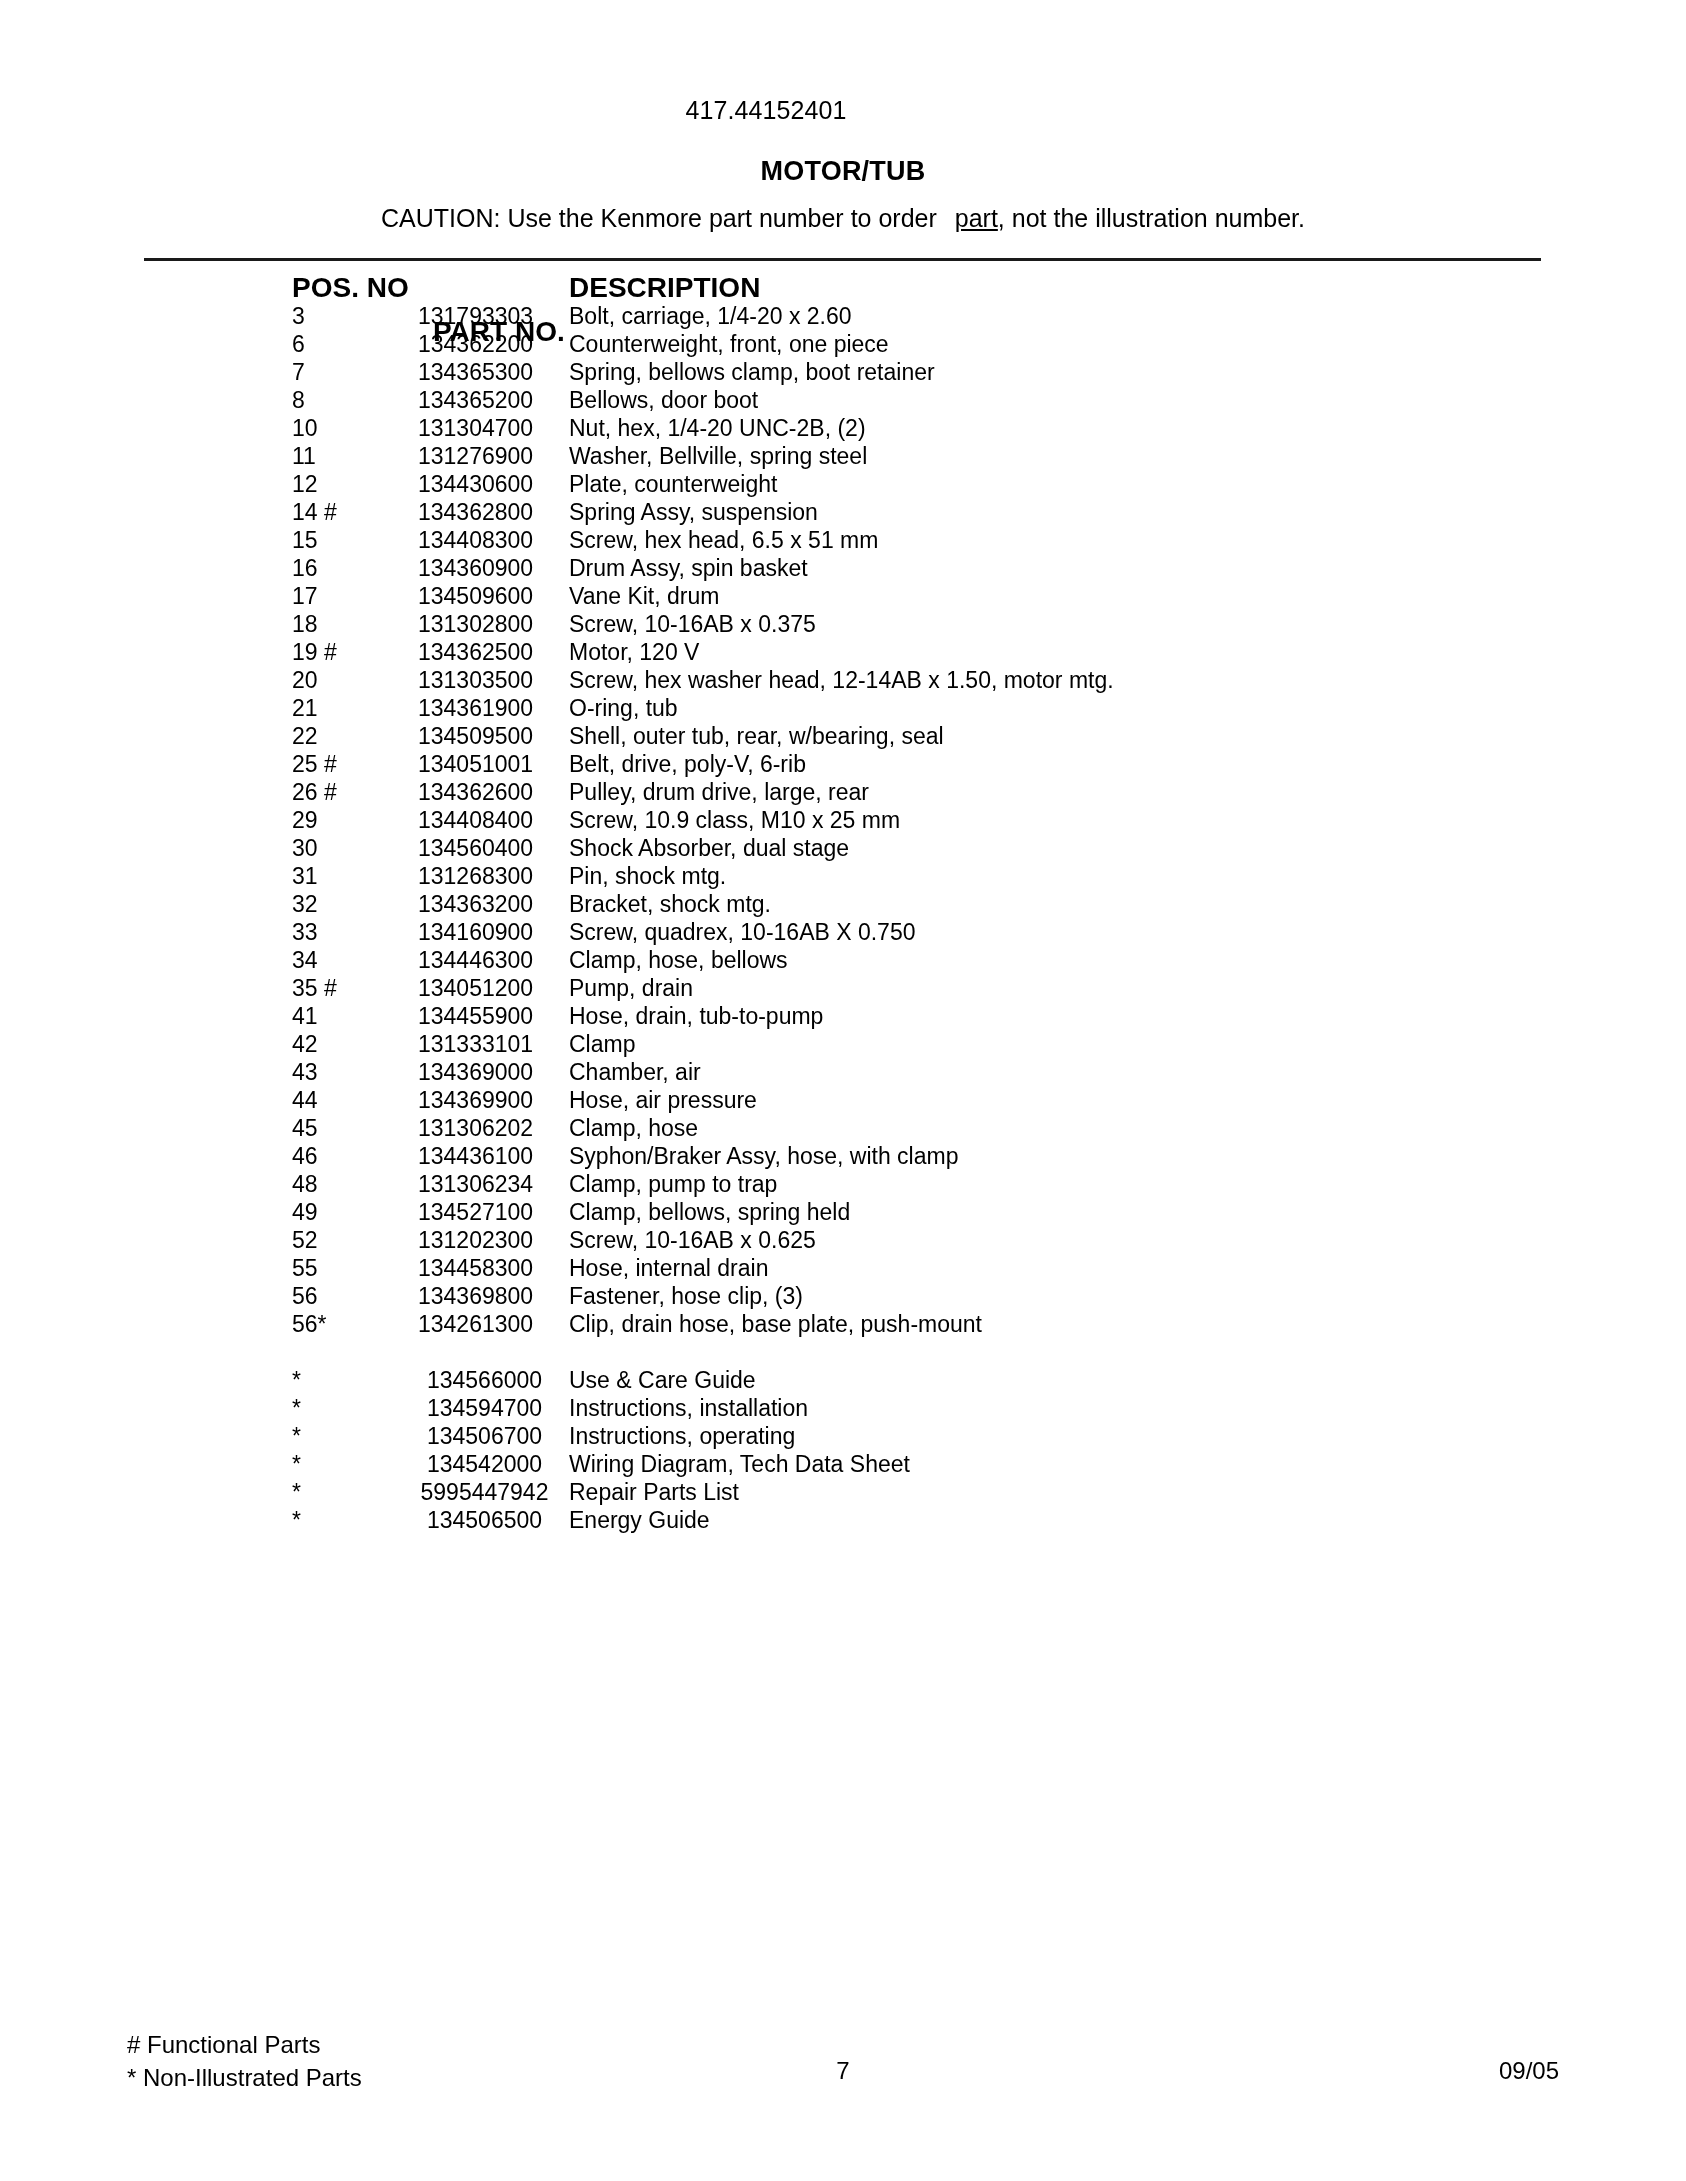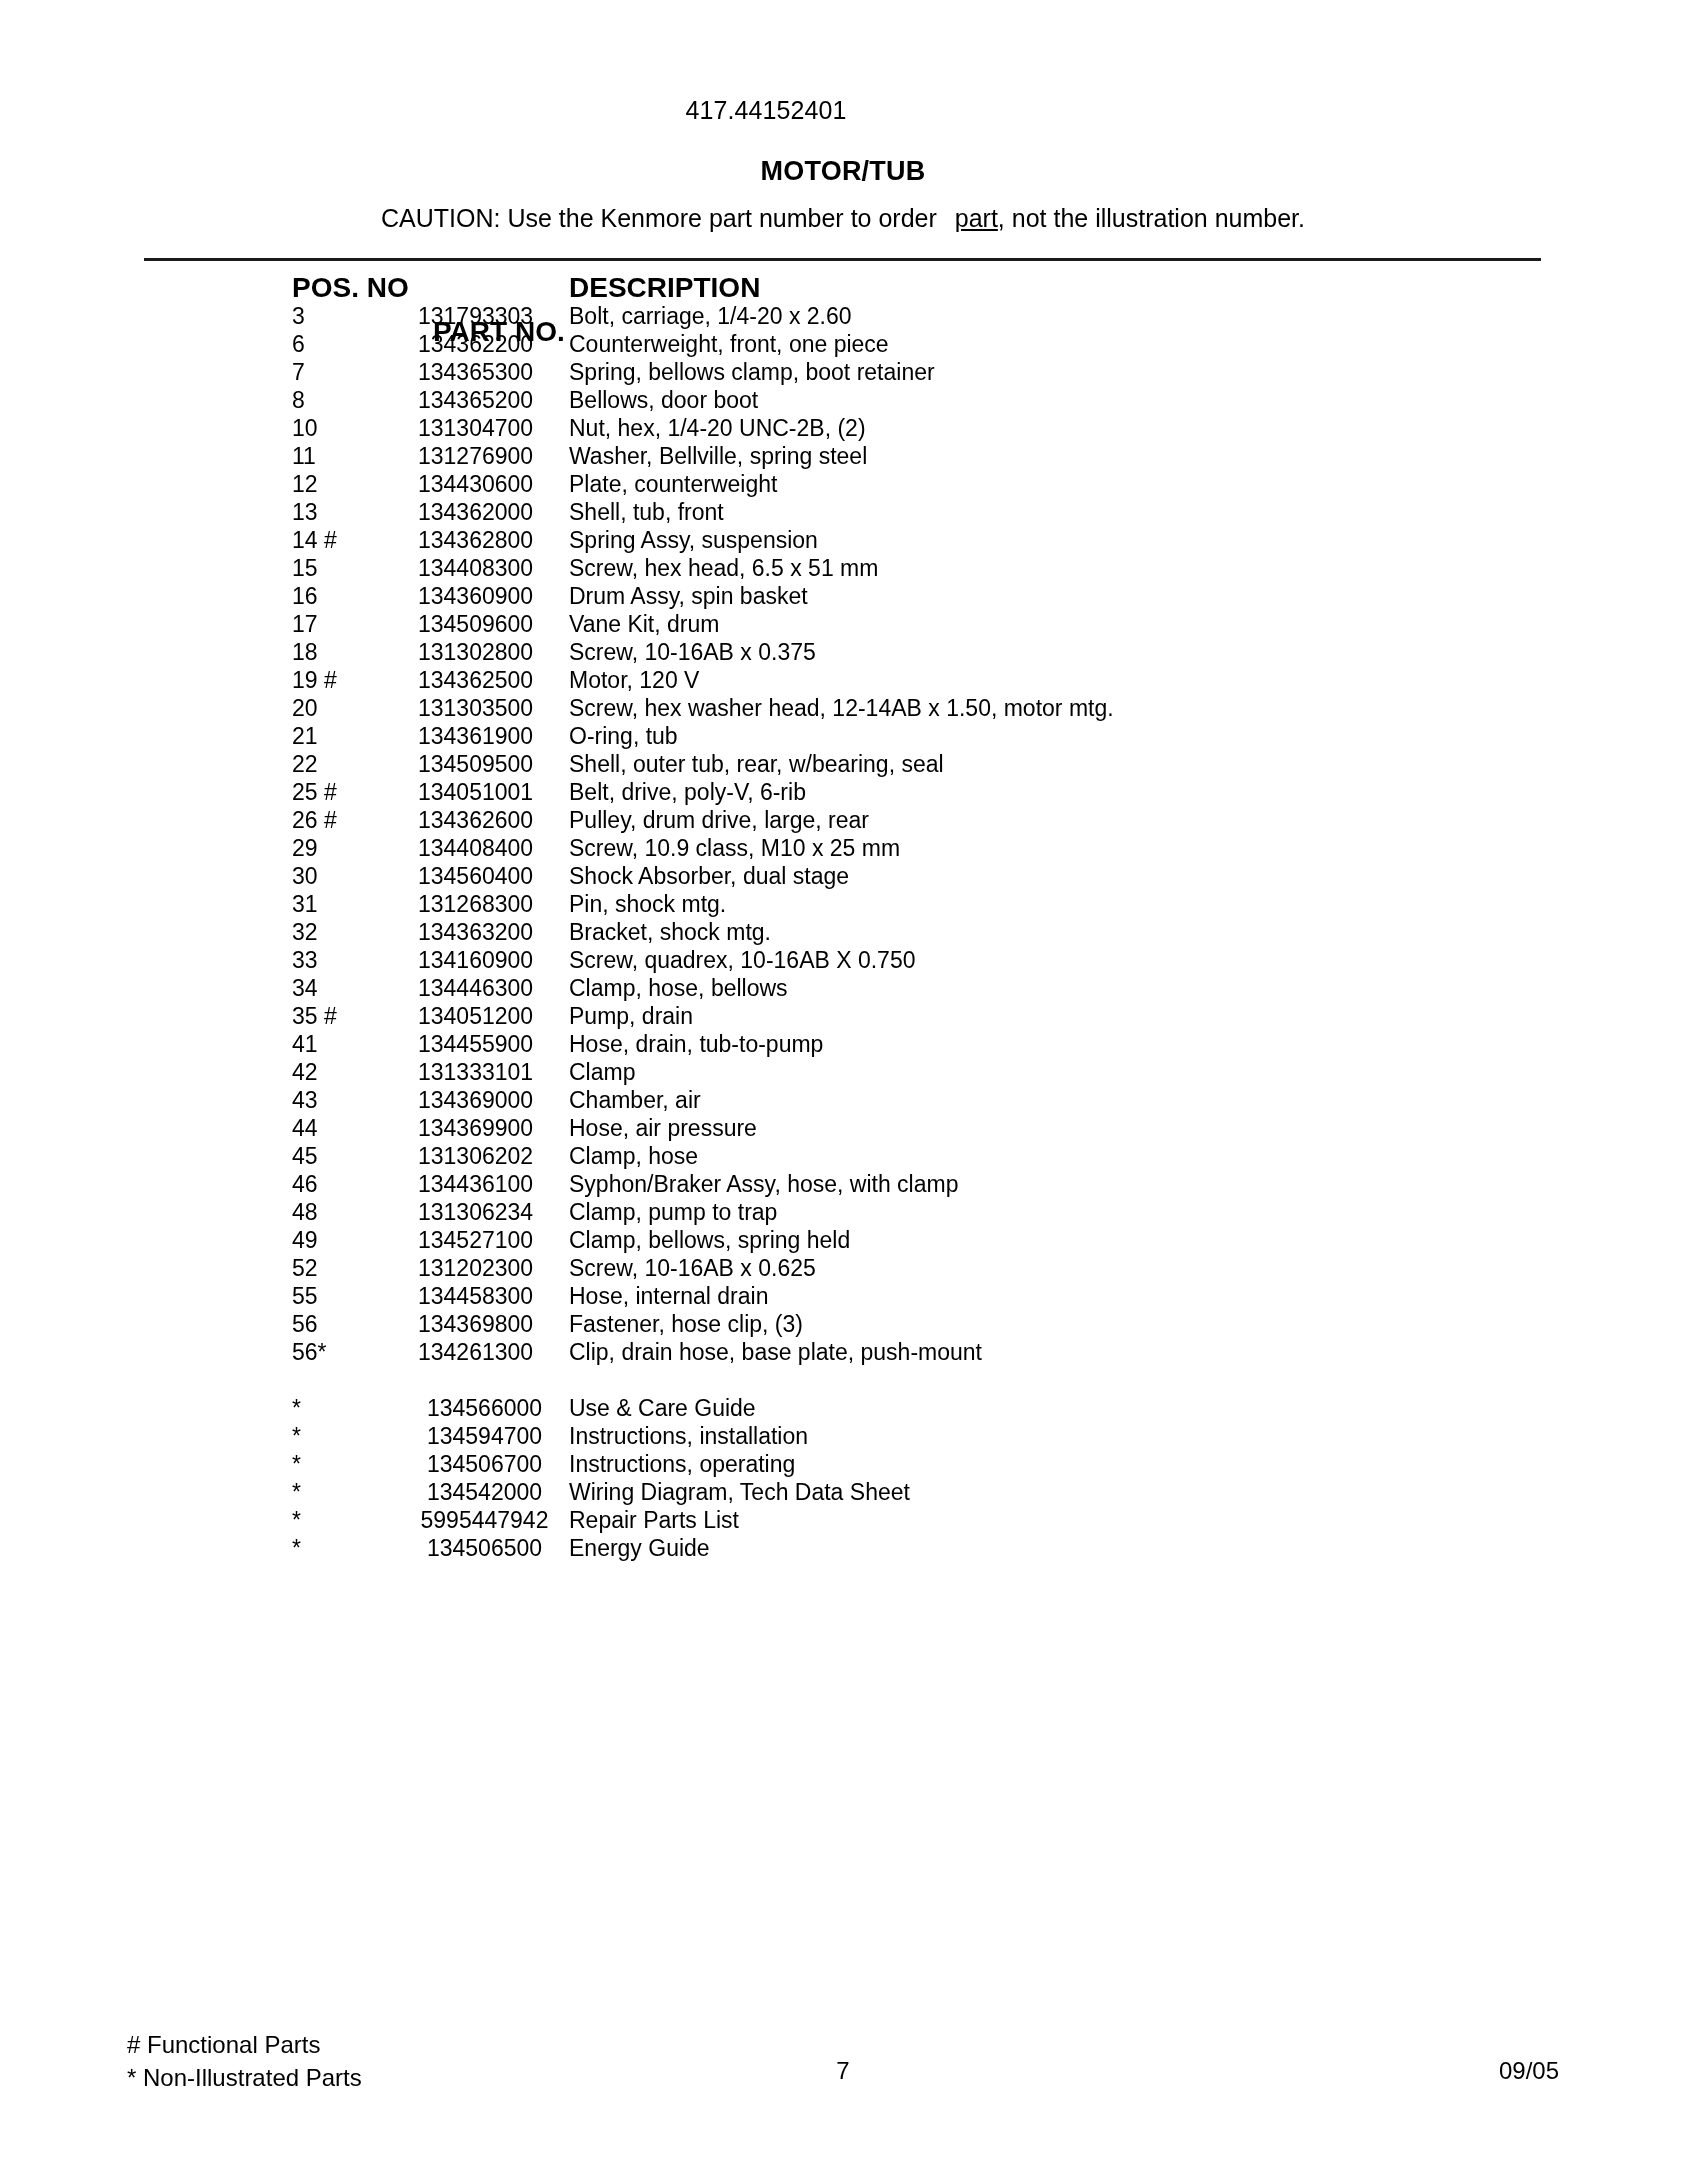--- a/index.html
+++ b/index.html
@@ -186,25 +186,20 @@
           <span class="c-pos">11</span>
           <span class="c-part">131276900</span>
           <span class="c-desc">Washer, Bellville, spring steel</span>
         </div>
         <div class="row">
           <span class="c-pos">12</span>
           <span class="c-part">134430600</span>
           <span class="c-desc">Plate, counterweight</span>
         </div>
         <div class="row">
-          <span class="c-pos">13</span>
-          <span class="c-part">134362000</span>
-          <span class="c-desc">Shell, tub, front</span>
-        </div>
-        <div class="row">
           <span class="c-pos">14 #</span>
           <span class="c-part">134362800</span>
           <span class="c-desc">Spring Assy, suspension</span>
         </div>
         <div class="row">
           <span class="c-pos">15</span>
           <span class="c-part">134408300</span>
           <span class="c-desc">Screw, hex head, 6.5 x 51 mm</span>
         </div>
         <div class="row">

